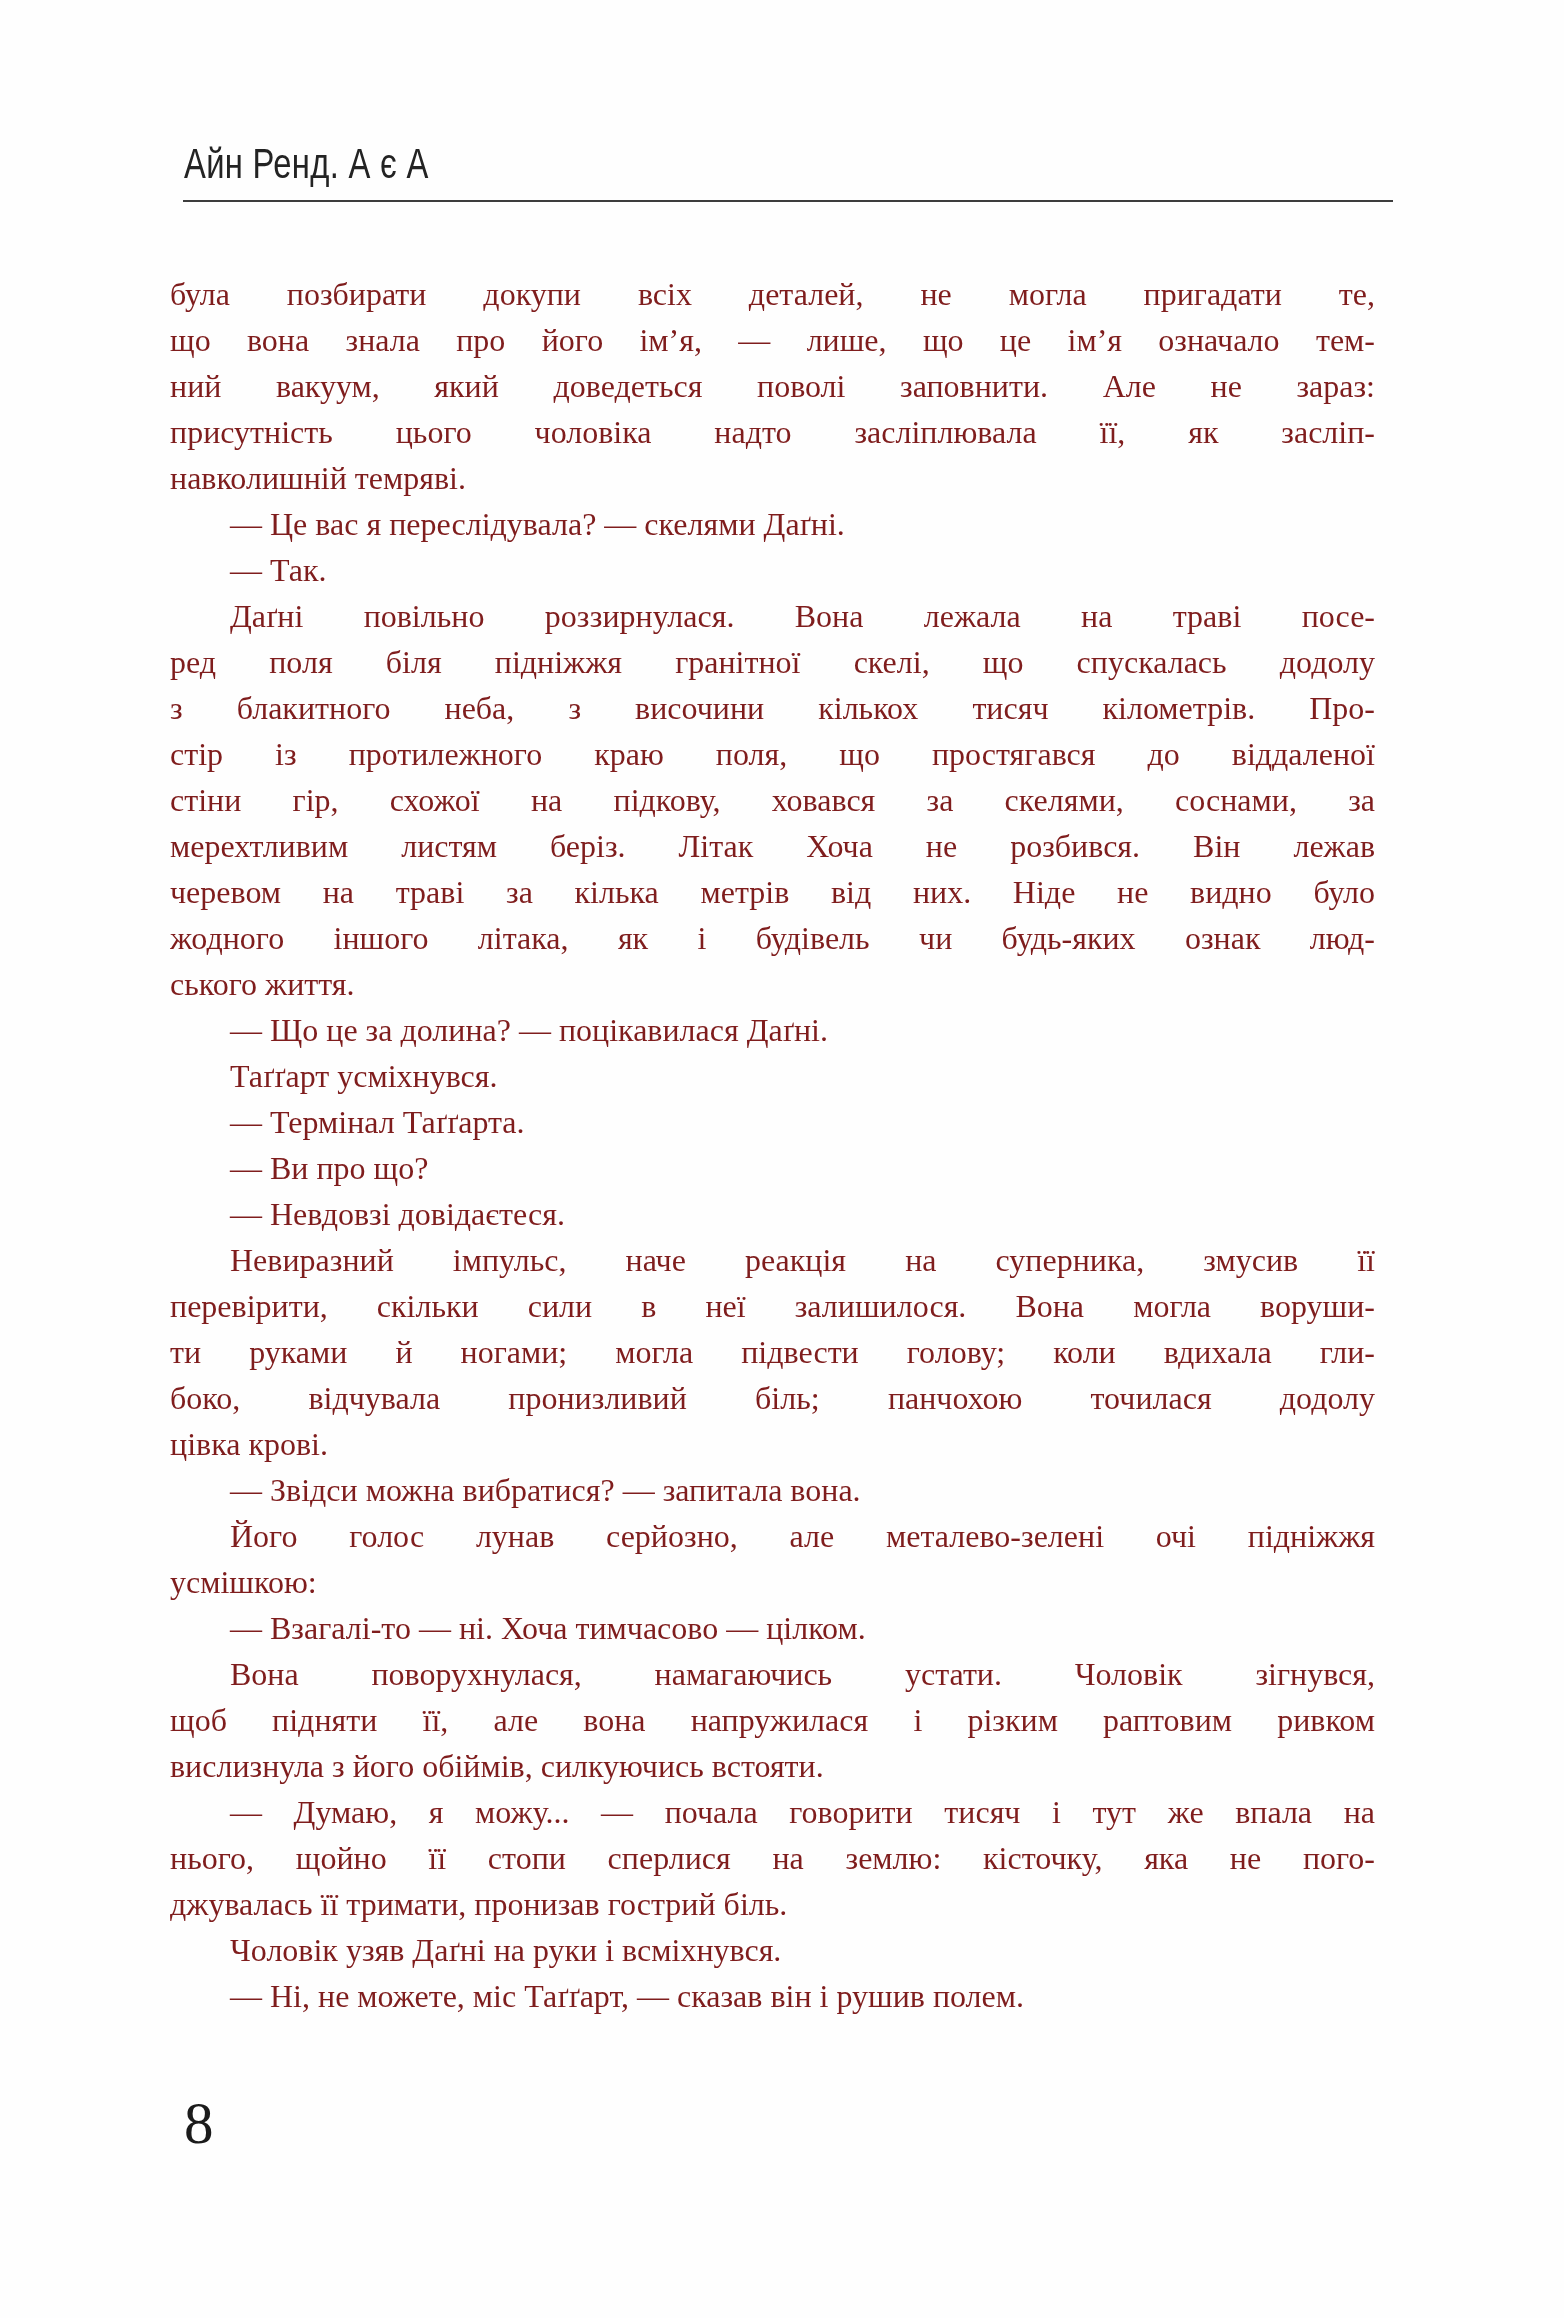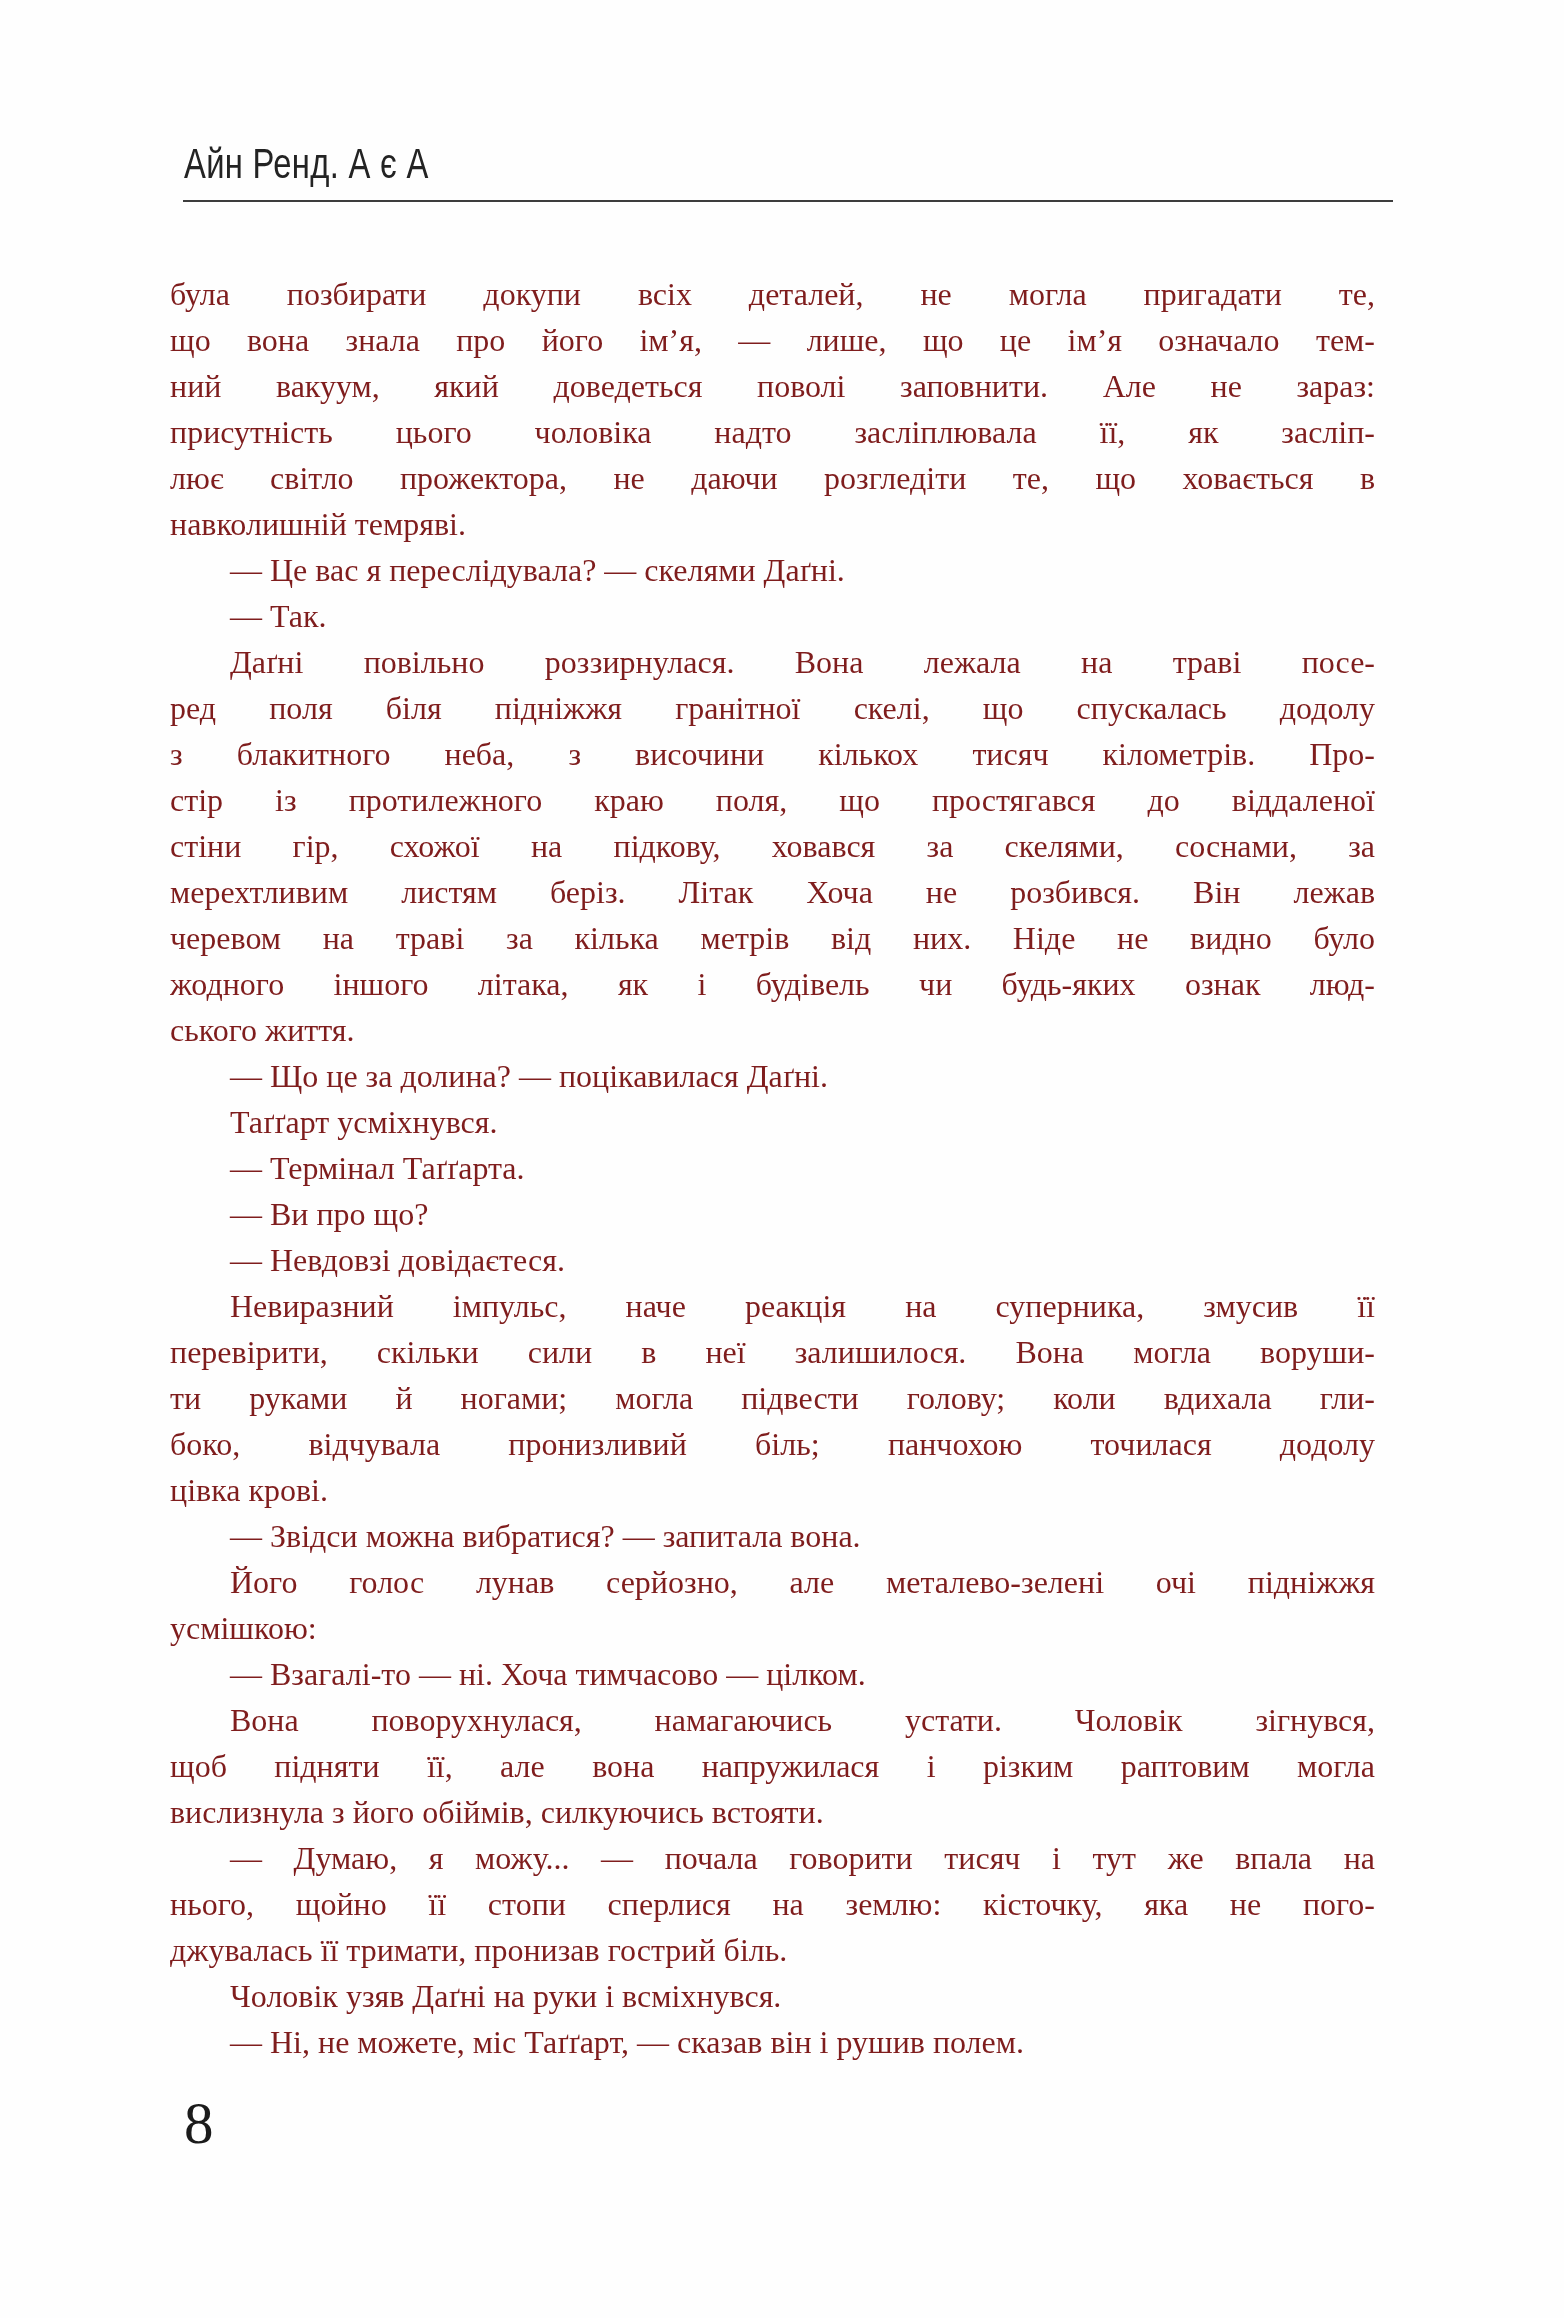--- a/index.html
+++ b/index.html
@@ -62,21 +62,20 @@
     <span class="header-text">Айн Ренд. А є А</span>
   </div>
 
   <div class="header-rule"></div>
 
   <div class="body-text">
       <div class="line just">була позбирати докупи всіх деталей, не могла пригадати те,</div>
       <div class="line just">що вона знала про його ім’я, — лише, що це ім’я означало тем-</div>
       <div class="line just">ний вакуум, який доведеться поволі заповнити. Але не зараз:</div>
       <div class="line just">присутність цього чоловіка надто засліплювала її, як засліп-</div>
-      <div class="line just">лює світло прожектора, не даючи розгледіти те, що ховається в</div>
       <div class="line">навколишній темряві.</div>
       <div class="line indent">— Це вас я переслідувала? — скелями Даґні.</div>
       <div class="line indent">— Так.</div>
       <div class="line just indent">Даґні повільно роззирнулася. Вона лежала на траві посе-</div>
       <div class="line just">ред поля біля підніжжя гранітної скелі, що спускалась додолу</div>
       <div class="line just">з блакитного неба, з височини кількох тисяч кілометрів. Про-</div>
       <div class="line just">стір із протилежного краю поля, що простягався до віддаленої</div>
       <div class="line just">стіни гір, схожої на підкову, ховався за скелями, соснами, за</div>
       <div class="line just">мерехтливим листям беріз. Літак Хоча не розбився. Він лежав</div>
       <div class="line just">черевом на траві за кілька метрів від них. Ніде не видно було</div>
@@ -90,21 +89,21 @@
       <div class="line just indent">Невиразний імпульс, наче реакція на суперника, змусив її</div>
       <div class="line just">перевірити, скільки сили в неї залишилося. Вона могла воруши-</div>
       <div class="line just">ти руками й ногами; могла підвести голову; коли вдихала гли-</div>
       <div class="line just">боко, відчувала пронизливий біль; панчохою точилася додолу</div>
       <div class="line">цівка крові.</div>
       <div class="line indent">— Звідси можна вибратися? — запитала вона.</div>
       <div class="line just indent">Його голос лунав серйозно, але металево-зелені очі підніжжя</div>
       <div class="line">усмішкою:</div>
       <div class="line indent">— Взагалі-то — ні. Хоча тимчасово — цілком.</div>
       <div class="line just indent">Вона поворухнулася, намагаючись устати. Чоловік зігнувся,</div>
-      <div class="line just">щоб підняти її, але вона напружилася і різким раптовим могла</div>
+      <div class="line just">щоб підняти її, але вона напружилася і різким раптовим ривком</div>
       <div class="line">вислизнула з його обіймів, силкуючись встояти.</div>
       <div class="line just indent">— Думаю, я можу... — почала говорити тисяч і тут же впала на</div>
       <div class="line just">нього, щойно її стопи сперлися на землю: кісточку, яка не пого-</div>
       <div class="line">джувалась її тримати, пронизав гострий біль.</div>
       <div class="line indent">Чоловік узяв Даґні на руки і всміхнувся.</div>
       <div class="line indent">— Ні, не можете, міс Таґґарт, — сказав він і рушив полем.</div>
     </div>
 
   <div class="page-number">8</div>
 

